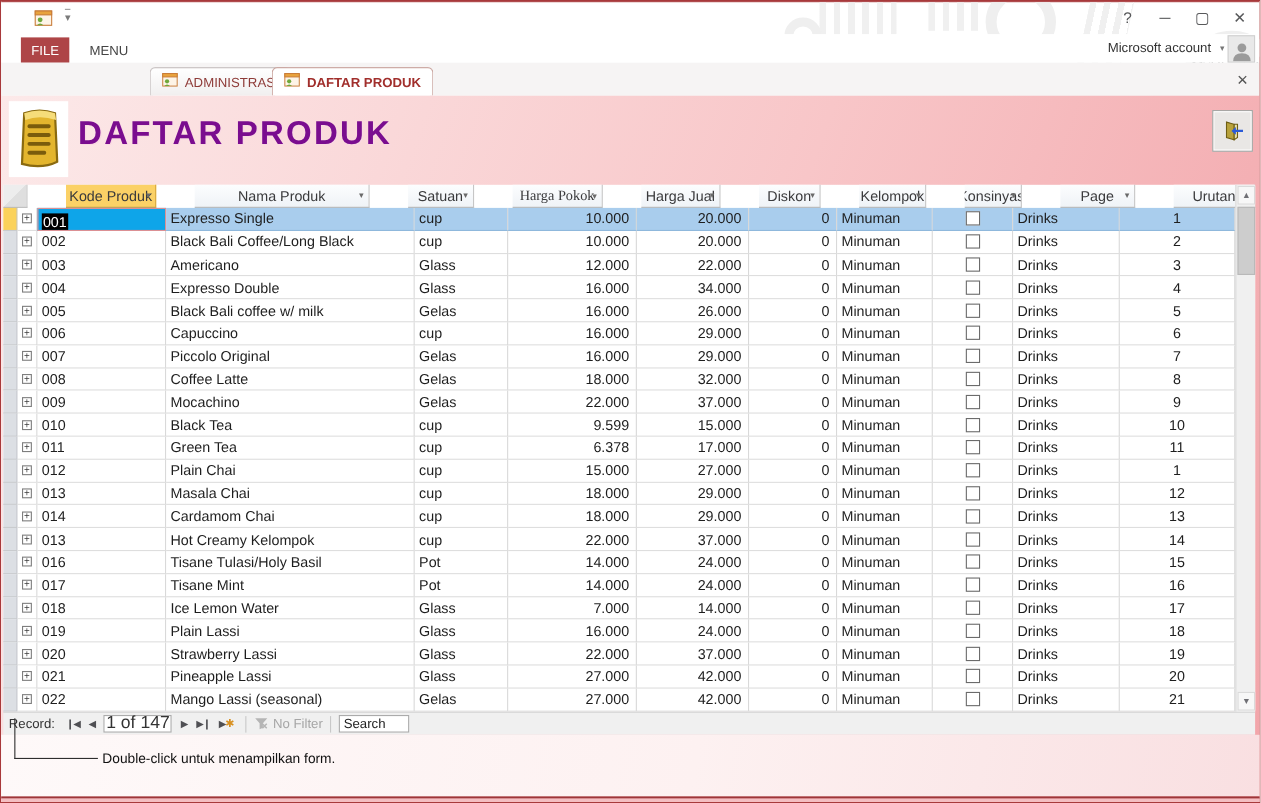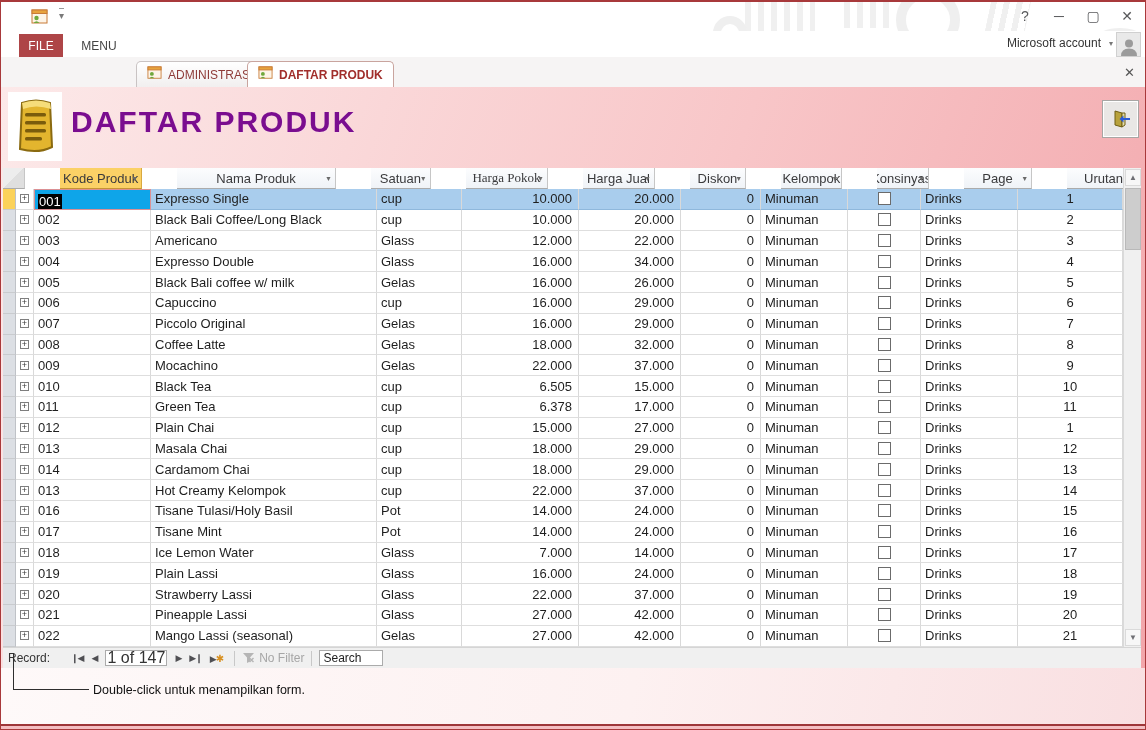--- a/index.html
+++ b/index.html
@@ -80,21 +80,21 @@
   .vscroll { position:absolute; right:0; top:0; width:18px; height:479px; background:#F0F0F0; border-left:1px solid #DADADA; }
   .sbtn { position:absolute; left:1px; width:16px; height:17px; background:#F7F7F7; border:1px solid #DADADA;
           color:#6F6F74; font-size:8px; display:flex; align-items:center; justify-content:center; }
   .sbtn.up { top:1px; } .sbtn.down { bottom:1px; }
   .sthumb { position:absolute; left:1px; top:20px; width:16px; height:62px; background:#CDCDCD; border:1px solid #B9B9B9; }
 
   
   .recordnav { position:absolute; left:2px; top:560px; width:1138px; height:21px; background:#F0F0F0;
                border-top:1px solid #D5D5D5; display:flex; align-items:center; font-size:12px; color:#333; }
   .recordnav > * { flex:none; }
-  .rn-label { margin:0 17px 0 5px; }
+  .rn-label { margin:0 6px 0 5px; }
   .rn-btn { color:#4F4F53; font-size:9px; padding:0 4px; letter-spacing:-1px; }
   .rn-box { width:62px; height:16px; background:#fff; border:1px solid #ABABAB; display:flex; align-items:center; justify-content:center; font-size:16px; margin:0 4px; }
   .rn-new .star { color:#D89020; font-size:10px; }
   .rn-sep { width:1px; height:15px; background:#C8C8C8; margin:0 7px; }
   .rn-nofilter { display:flex; align-items:center; gap:4px; color:#A6A6A6; }
   .rn-search { width:64px; height:16px; border:1px solid #ABABAB; font-size:12px; padding:0 3px; font-family:"Liberation Sans",sans-serif; color:#222; background:#fff; }
   .rn-search::placeholder { color:#222; opacity:1; }
 
   
   .elbow { position:absolute; left:12px; top:566px; width:76px; height:37px; border-left:1px solid #2E2E2E; border-bottom:1px solid #2E2E2E; }
@@ -404,21 +404,21 @@
             <div class="cell c" style="width: 105px;">9</div>
           </div>
           <div class="dsrow">
             <div class="selector"></div>
             <div class="expand">
               <div class="plusbox">+</div>
             </div>
             <div class="cell" style="width: 117px;">010</div>
             <div class="cell" style="width: 226px;">Black Tea</div>
             <div class="cell" style="width: 85px;">cup</div>
-            <div class="cell r" style="width: 117px;">6.505</div>
+            <div class="cell r" style="width: 117px;">9.599</div>
             <div class="cell r" style="width: 102px;">15.000</div>
             <div class="cell r" style="width: 80px;">0</div>
             <div class="cell" style="width: 87px;">Minuman</div>
             <div class="cell c" style="width: 73px;">
               <div class="cb"></div>
             </div>
             <div class="cell" style="width: 97px;">Drinks</div>
             <div class="cell c" style="width: 105px;">10</div>
           </div>
           <div class="dsrow">

